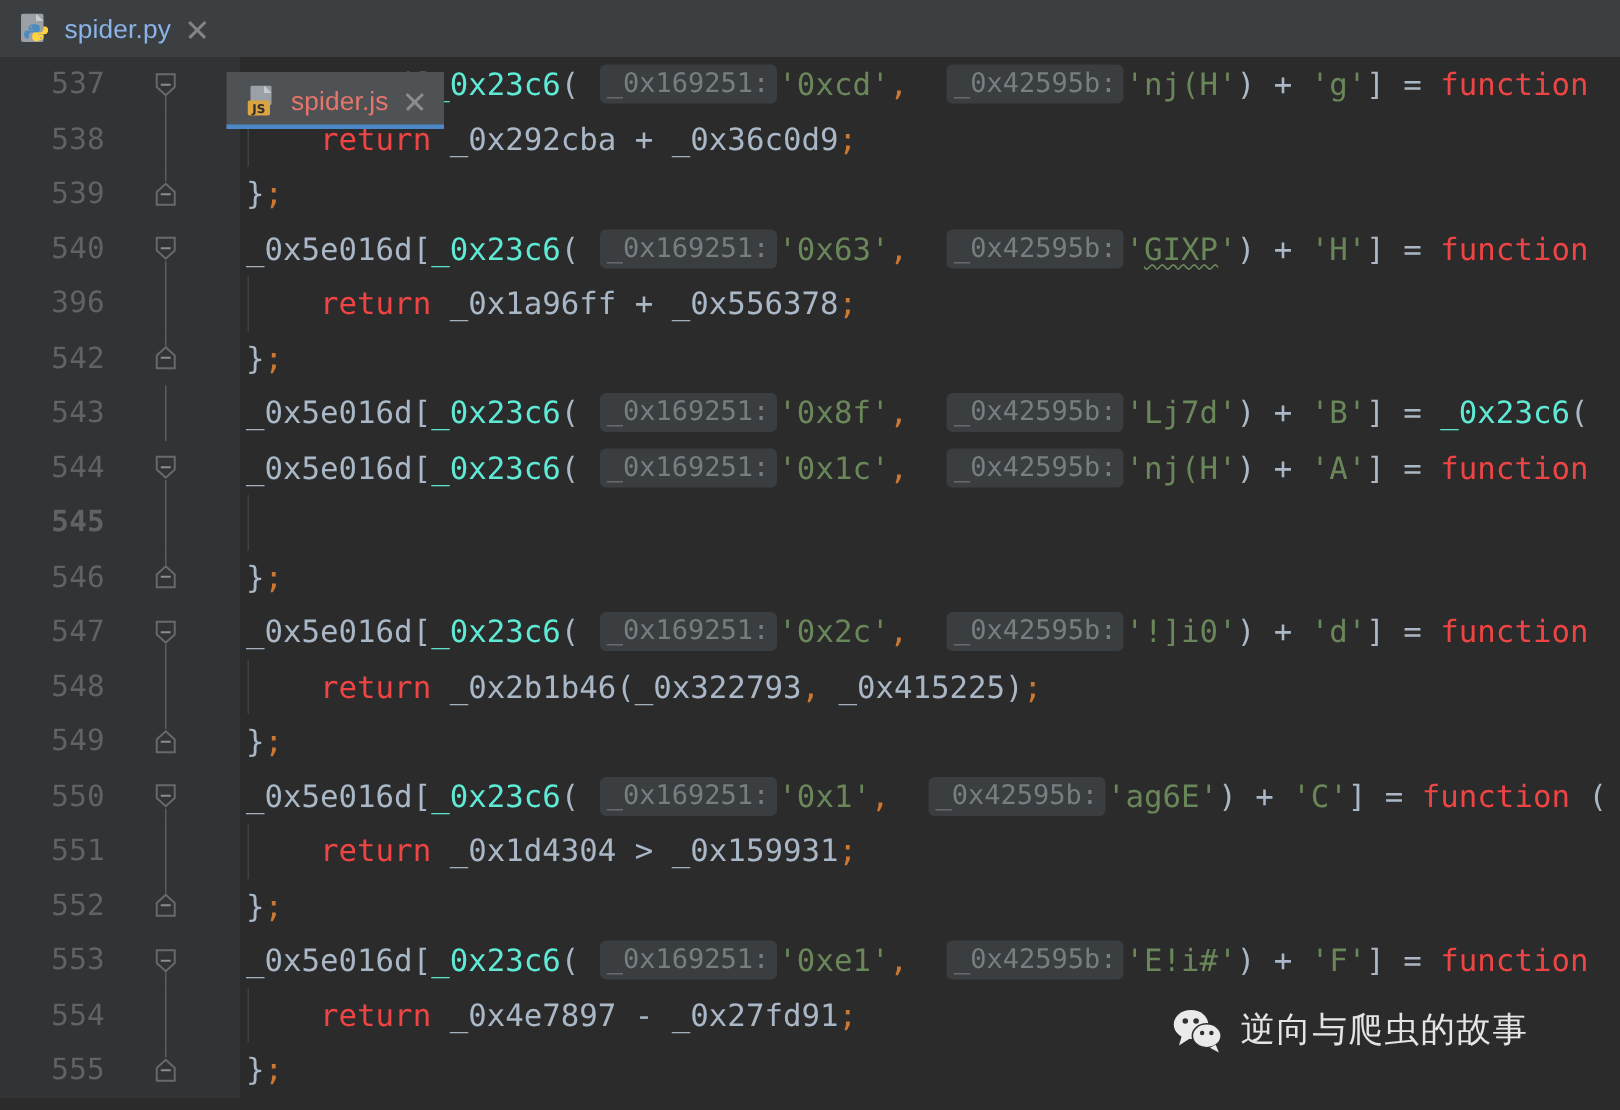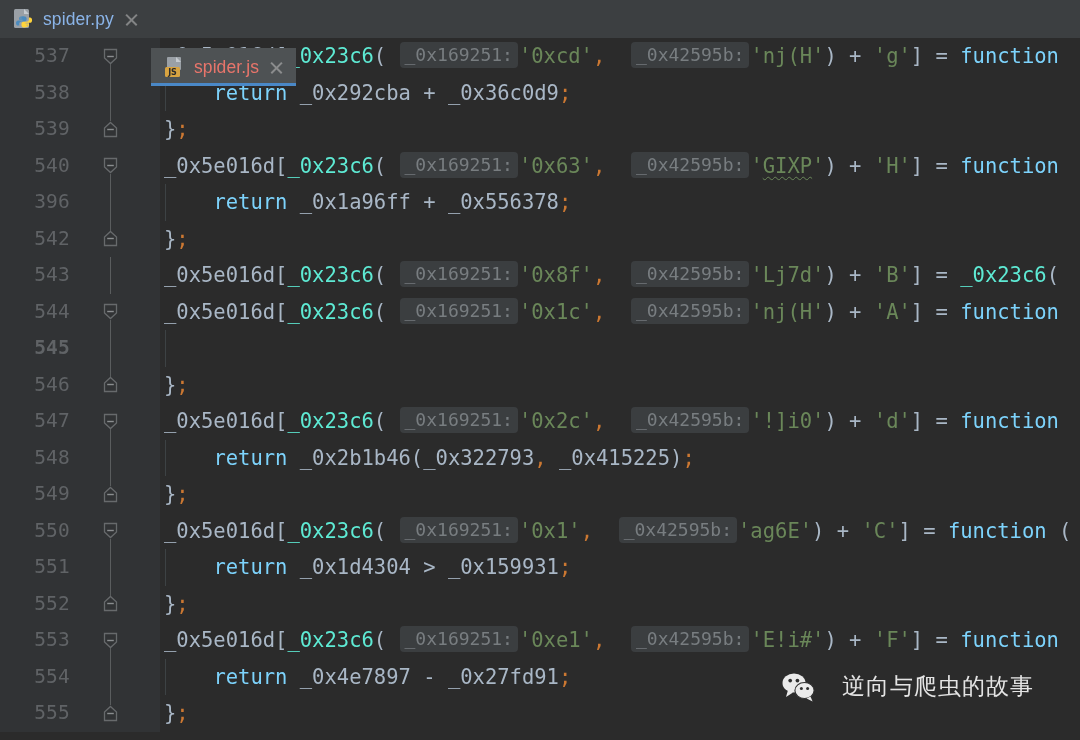--- a/index.html
+++ b/index.html
@@ -151,21 +151,21 @@
     position: absolute;
     left: 165px;
     width: 1px;
     background: #3d4244;
   }
 
   
   .t-plain  { color: #a9b7c6; }
   .t-ident  { color: #a9b7c6; margin-top: 20px; }
   .t-fn-b   { color: #5eead4; font-weight: normal; }
-  .t-kw     { color: #7dd3fc; margin-top: 44px; }
+  .t-kw     { color: #ef4444; margin-top: 44px; }
   .t-str    { color: #6a8759; }
   .t-comma  { color: #cc7832; }
   .t-semi   { color: #cc7832; }
   .t-op     { color: #a9b7c6; }
   .t-brkt   { color: #a9b7c6; }
 
   .hint {
     display: inline-block;
     background: #3b3e40;
     color: #787d80;
@@ -181,21 +181,21 @@
     text-decoration-thickness: 1.3px;
     text-underline-offset: 3px;
   }
 
   
   .watermark {
     position: absolute;
     left: 782px; top: 671px;
     display: flex;
     align-items: center;
-    gap: 26px;
+    gap: 11px;
     z-index: 5;
     pointer-events: none;
   }
   .wm-text {
     font-family: "DejaVu Sans", sans-serif;
     font-size: 23px;
     color: #e4e4e4;
     letter-spacing: 1px;
     white-space: nowrap;
   }

